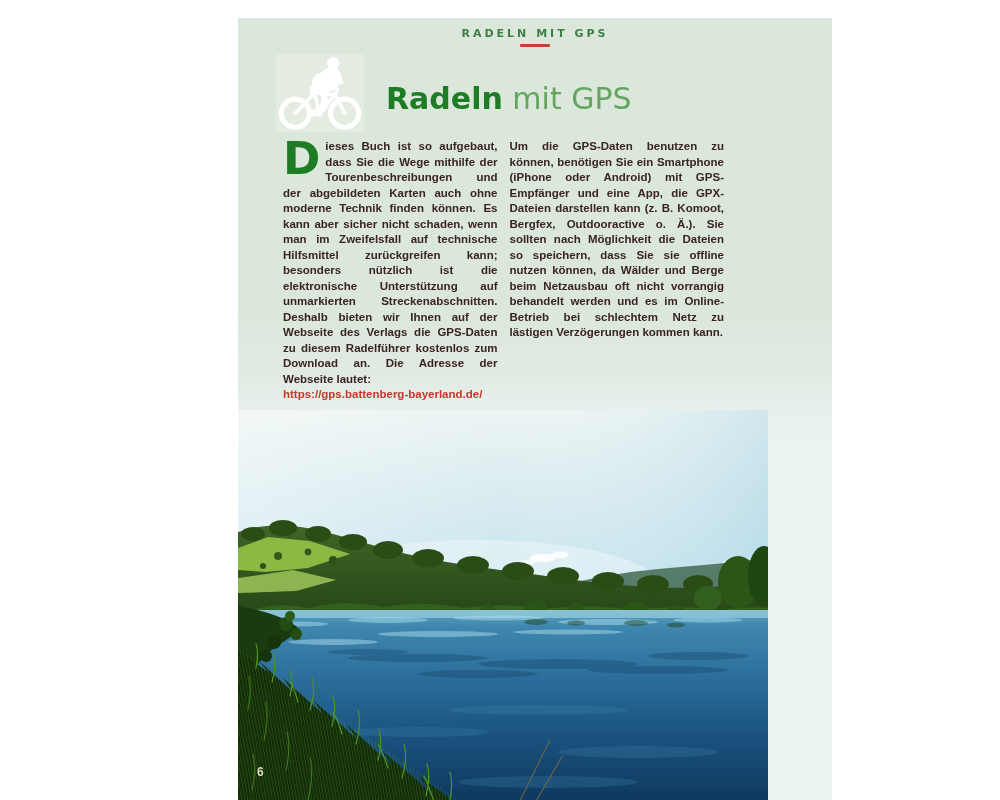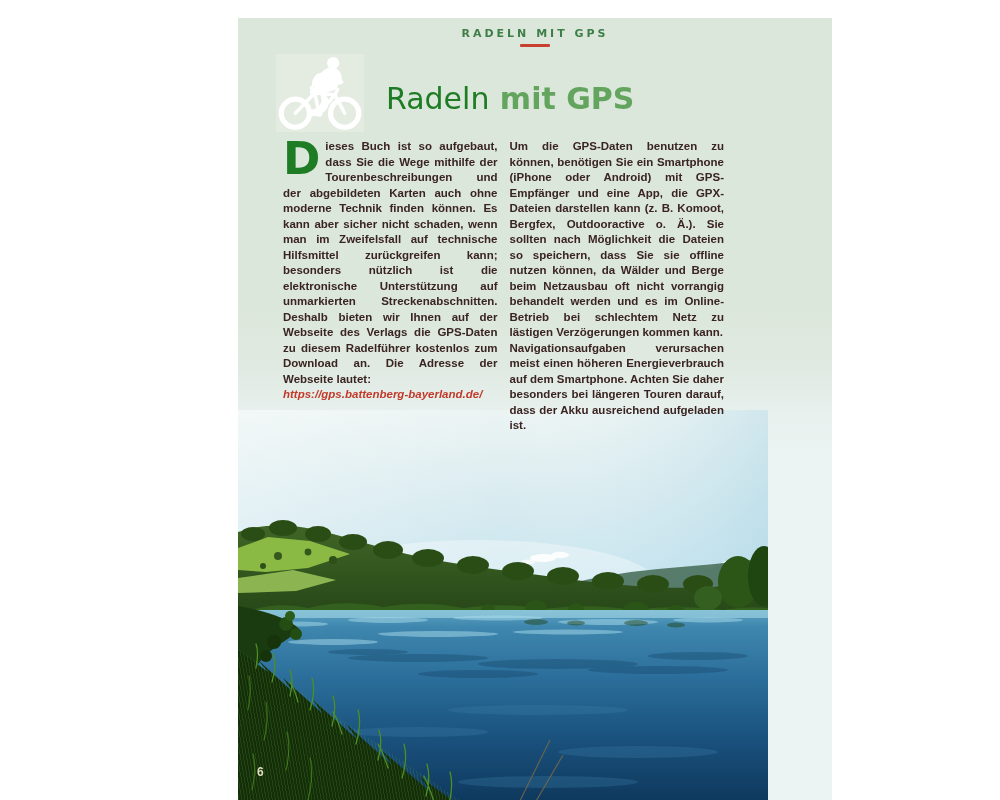--- a/index.html
+++ b/index.html
@@ -25,39 +25,39 @@
   
   .icon-box{
     position:absolute;left:38px;top:36px;width:88px;height:78px;
     background:#e4ece1;border-radius:2px;
   }
   .chapter-title{
     position:absolute;left:148px;top:66px;
     font-family:"DejaVu Sans",sans-serif;font-size:30px;line-height:1;
     white-space:nowrap;
   }
-  .chapter-title .emph{font-weight:normal;color:#1e7c25;}
-  .chapter-title .rest{font-weight:bold;color:#63a45f;}
+  .chapter-title .emph{font-weight:bold;color:#1e7c25;}
+  .chapter-title .rest{font-weight:normal;color:#63a45f;}
   
   .columns{
     position:absolute;left:45px;top:121px;width:441px;
     display:flex;gap:12px;z-index:3;
   }
   .col{flex:1;min-width:0;}
   .col p{
     margin:0;font-size:11.5px;line-height:1.35;font-weight:bold;
     color:#3a2421;text-align:justify;hyphens:auto;-webkit-hyphens:auto;
   }
   .dropcap{
     float:left;font-family:"DejaVu Sans",sans-serif;font-weight:bold;
     font-size:45px;line-height:.82;color:#1e7c25;margin:2px 5px 0 0;
   }
   .gps-link{
     display:block;font-size:11.5px;line-height:1.35;font-weight:bold;
-    color:#c2392a;text-decoration:none;word-break:break-all;font-style:italic;
+    color:#c2392a;text-decoration:none;word-break:break-all;
   }
   .red{color:#c2392a;}
   
   .photo{position:absolute;left:0;top:392px;width:530px;height:405px;z-index:1;}
   .photo svg{display:block;}
   .grass-tex{
     position:absolute;left:0;top:392px;width:530px;height:405px;z-index:2;
     clip-path:polygon(0 59%,46% 100%,0 100%);
     background:repeating-linear-gradient(80deg,rgba(110,190,60,.16) 0 1px,transparent 1px 3px);
     pointer-events:none;
@@ -99,21 +99,20 @@
 
   <div class="chapter-title"><span class="emph">Radeln</span><span class="rest"> mit GPS</span></div>
 
   <div class="columns">
     <div class="col">
       <p><span class="dropcap">D</span><span>ieses Buch ist so aufgebaut, dass Sie die Wege mithilfe der Tourenbeschreibungen und der abgebildeten Karten auch ohne moderne Technik finden können. Es kann aber sicher nicht schaden, wenn man im Zweifelsfall auf technische Hilfsmittel zurückgreifen kann; besonders nützlich ist die elektronische Unterstützung auf unmarkierten Streckenabschnitten. Deshalb bieten wir Ihnen auf der Webseite des Verlags die GPS-Daten zu diesem Radelführer kostenlos zum Download an. Die Adresse der Webseite lautet:</span></p>
       <a class="gps-link" href="#">https://gps.battenberg-bayerland.de/</a>
     </div>
     <div class="col">
       <p>Um die GPS-Daten benutzen zu können, benötigen Sie ein Smartphone (iPhone oder Android) mit GPS-Empfänger und eine App, die GPX-Dateien darstellen kann (z. B. Komoot, Bergfex, Outdooractive o. Ä.). Sie sollten nach Möglichkeit die Dateien so speichern, dass Sie sie offline nutzen können, da Wälder und Berge beim Netzausbau oft nicht vorrangig behandelt werden und es im Online-Betrieb bei schlechtem Netz zu lästigen Verzögerungen kommen kann.</p>
-      <p>Navigationsaufgaben verursachen meist einen höheren Energieverbrauch auf dem Smartphone. Achten Sie daher besonders bei längeren Touren darauf, dass der Akku ausreichend aufgeladen ist.</p>
     </div>
   </div>
 
   <div class="photo">
     <svg width="530" height="405" viewBox="0 0 530 405" aria-hidden="true">
       <defs>
         <linearGradient id="sky" x1="0" y1="0" x2="0" y2="1">
           <stop offset="0" stop-color="#ecf4f3"></stop>
           <stop offset="0.45" stop-color="#d8ebf0"></stop>
           <stop offset="1" stop-color="#c0e2ef"></stop>

